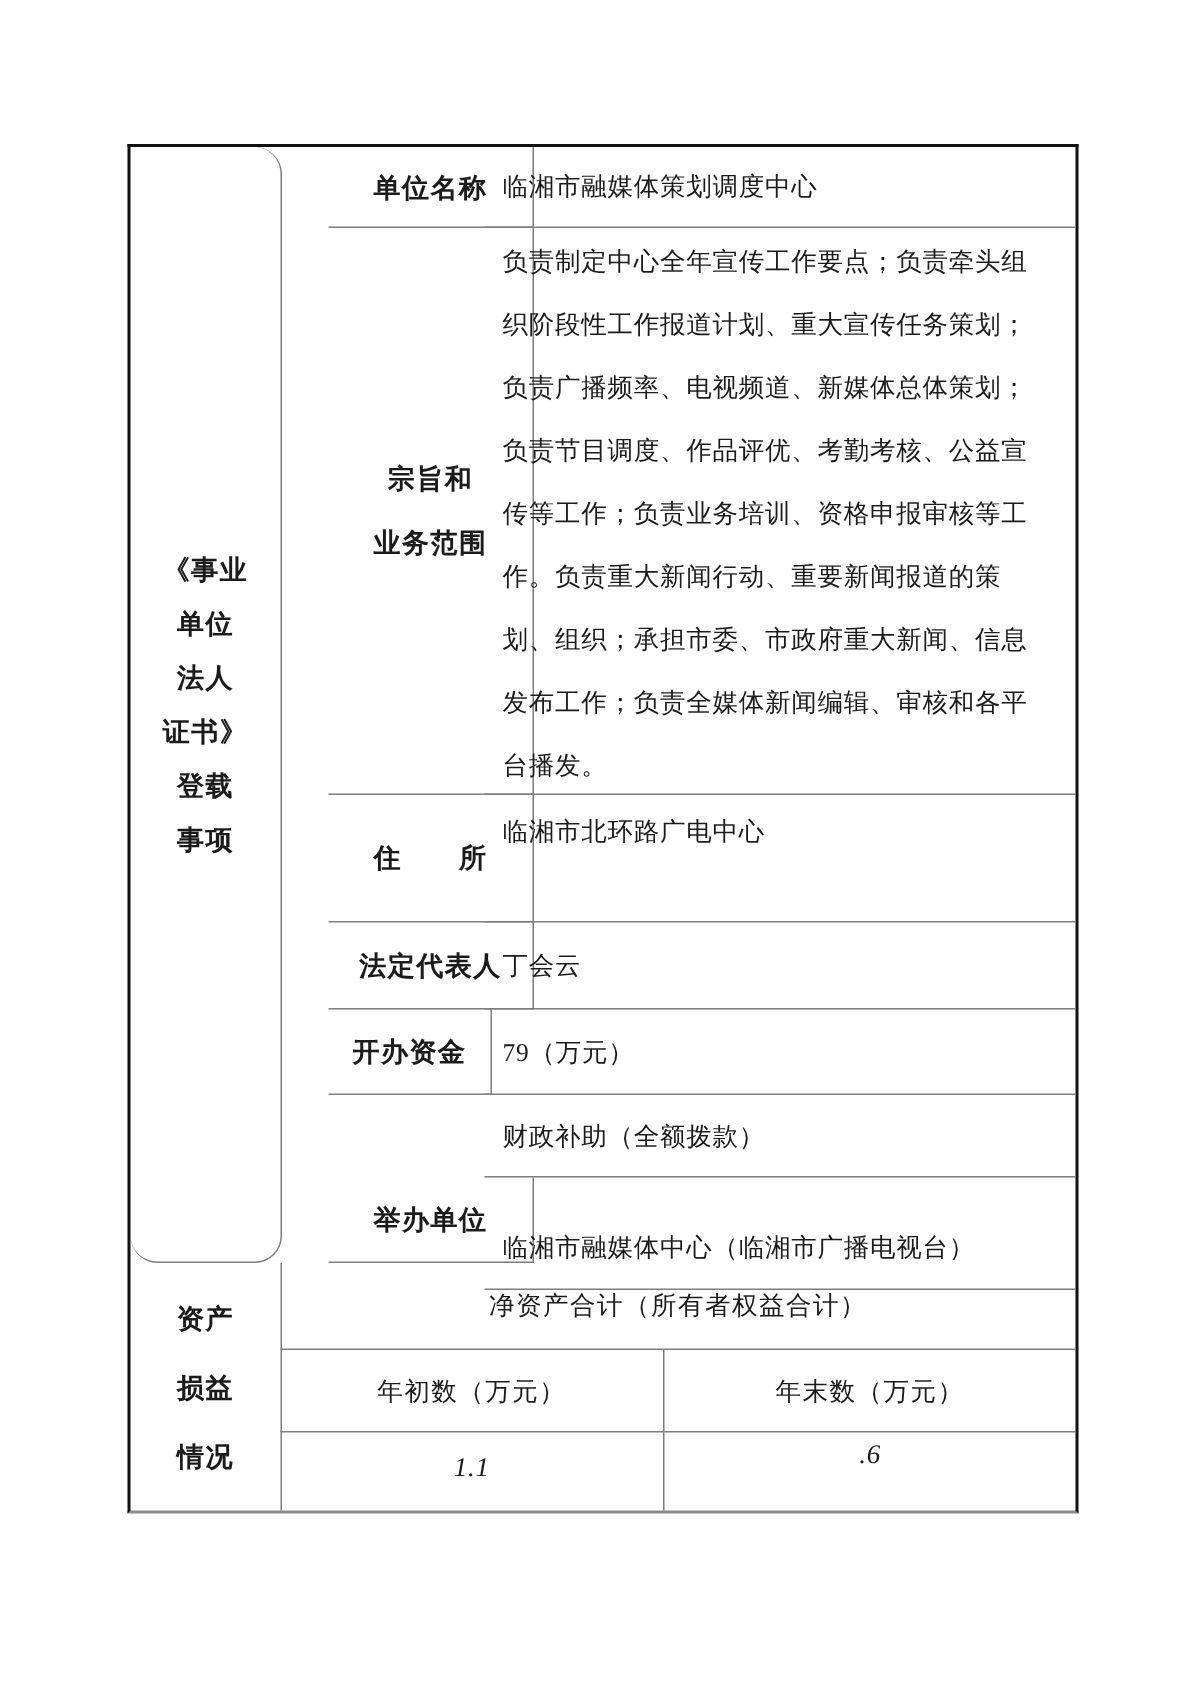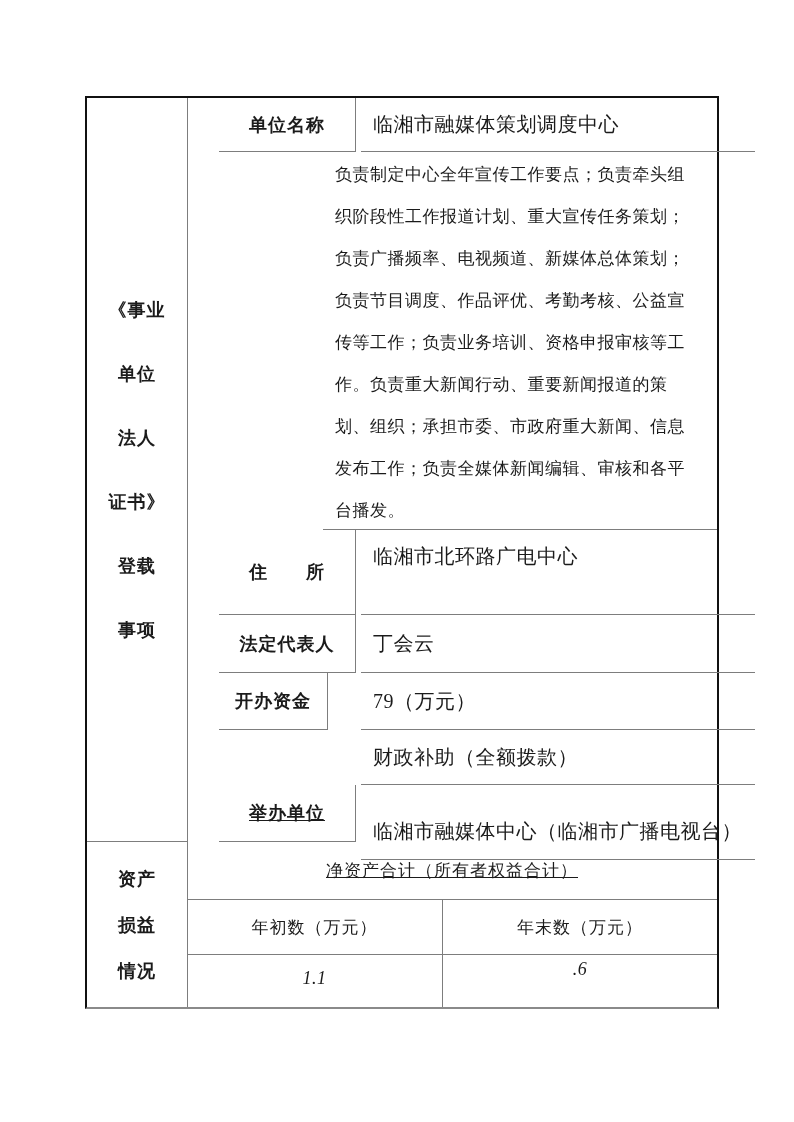--- a/index.html
+++ b/index.html
@@ -30,46 +30,45 @@
   .lbl{
     font-weight:bold;
     font-size:18px;
     align-items:center;
     justify-content:center;
     text-align:center;
     letter-spacing:1px;
     margin-left:32px;
   }
   .val{
-    font-size:20px;
+    font-size:17px;
     align-items:center;
     padding-left:12px;
     letter-spacing:0.5px;
-    margin-left:38px;
   }
   .val-top{align-items:flex-start;padding-top:13px;}
   .multiline{white-space:pre-line;}
   .scope{
     display:block;
     line-height:42px;
     padding:2px 24px 0 12px;
     font-size:17px;
     white-space:pre-line;
     letter-spacing:0.5px;
   }
   .side-lbl{
     font-weight:bold;
     font-size:18px;
     align-items:center;
     justify-content:center;
     text-align:center;
     white-space:pre-line;
     letter-spacing:1px;
   }
-  .cert-lbl{line-height:64px;}
+  .cert-lbl{line-height:36px;border-radius:18px;}
   .asset-lbl{line-height:46px;}
   .hdr{
     font-size:17px;
     align-items:center;
     justify-content:center;
     text-align:center;
     letter-spacing:1px;
   }
   .num{
     font-size:18px;
@@ -85,23 +84,23 @@
   .r2l{left:100px;top:54px;width:137px;height:378px;}
   .r2v{left:236px;top:54px;width:394px;height:378px;}
   .r3l{left:100px;top:432px;width:137px;height:85px;}
   .r3v{left:236px;top:432px;width:394px;height:85px;}
   .r4l{left:100px;top:517px;width:137px;height:58px;}
   .r4v{left:236px;top:517px;width:394px;height:58px;}
   .r5l{left:100px;top:575px;width:109px;height:57px;}
   .r5v{left:236px;top:575px;width:394px;height:57px;}
   .r6l{left:100px;top:632px;width:137px;height:55px;}
   .r6v{left:236px;top:632px;width:394px;height:55px;}
-  .r7l{left:100px;top:687px;width:137px;height:57px;text-decoration:underline;}
+  .r7l{left:100px;top:687px;width:137px;height:57px;}
   .r7v{left:236px;top:705px;width:394px;height:57px;}
-  .s2h{left:100px;top:744px;width:530px;height:58px;text-decoration:underline;}
+  .s2h{left:100px;top:744px;width:530px;height:58px;}
   .s2c1{left:100px;top:802px;width:256px;height:55px;}
   .s2c2{left:356px;top:802px;width:274px;height:55px;}
   .s2v1{left:100px;top:857px;width:256px;height:52px;align-items:flex-start;padding-top:13px;}
   .s2v2{left:356px;top:857px;width:274px;height:52px;align-items:flex-start;padding-top:4px;}
 </style>
 </head>
 <body>
 
 <div class="tbl">
 
@@ -112,20 +111,22 @@
 登载
 事项</div>
 
   <div class="cell br side-lbl asset-lbl c-asset">资产
 损益
 情况</div>
 
   <div class="cell br bb lbl r1l">单位名称</div>
   <div class="cell bb val r1v">临湘市融媒体策划调度中心</div>
 
+  <div class="cell br bb lbl multiline r2l" style="line-height:43px;">宗旨和
+业务范围</div>
   <div class="cell bb scope r2v">负责制定中心全年宣传工作要点；负责牵头组
 织阶段性工作报道计划、重大宣传任务策划；
 负责广播频率、电视频道、新媒体总体策划；
 负责节目调度、作品评优、考勤考核、公益宣
 传等工作；负责业务培训、资格申报审核等工
 作。负责重大新闻行动、重要新闻报道的策
 划、组织；承担市委、市政府重大新闻、信息
 发布工作；负责全媒体新闻编辑、审核和各平
 台播发。</div>
 

